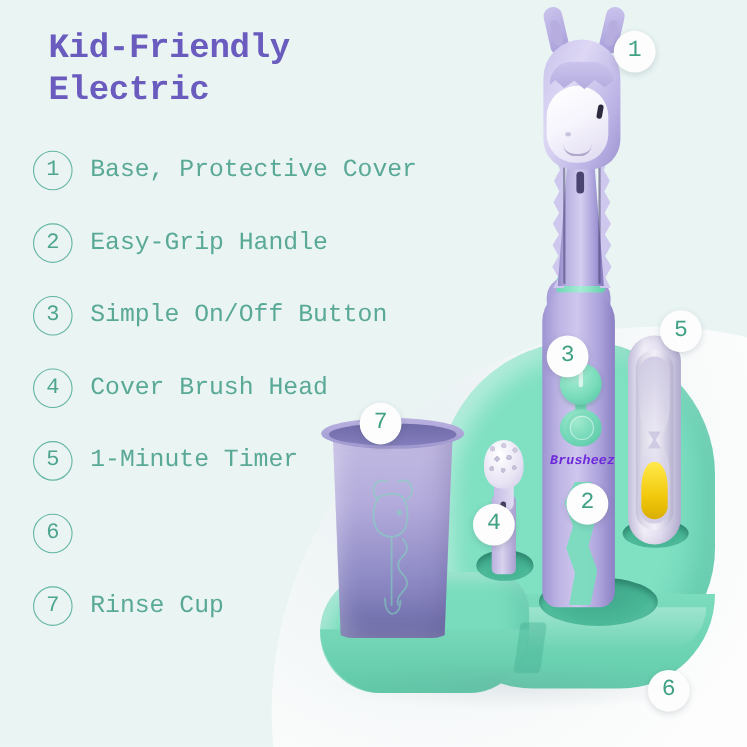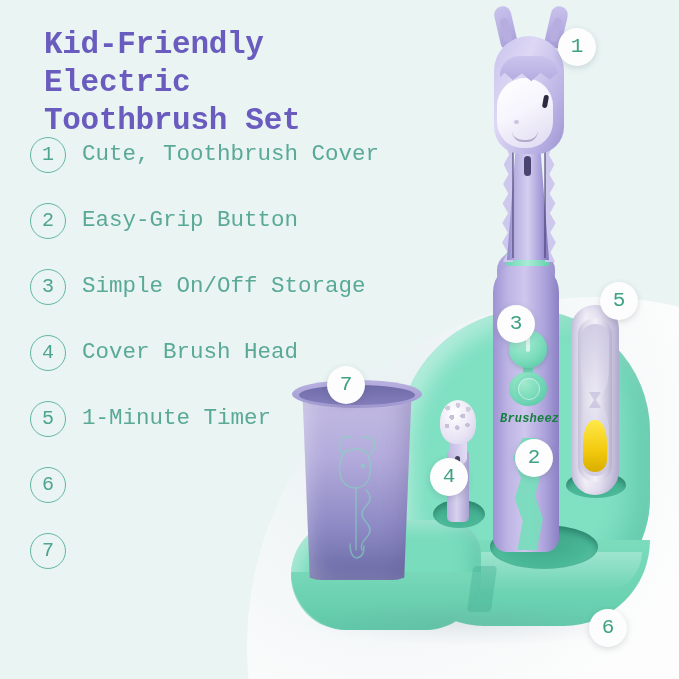--- a/index.html
+++ b/index.html
@@ -344,21 +344,21 @@
     width: 20px; height: 20px;
     border-radius: 50%;
     border: 1.4px solid rgba(255,255,255,0.5);
     box-shadow: inset 0 0 0 3.5px rgba(255,255,255,0.0), 0 0 0 3px rgba(110,210,180,0.35);
   }
   .brand {
     position: absolute;
     left: 500px; top: 412px;
     width: 56px;
     text-align: center;
-    color: #15803d;
+    color: #6d28d9;
     font-size: 12px;
     font-style: italic;
     font-weight: bold;
     letter-spacing: 0.2px;
   }
 
   
   .cover-band {
     position: absolute;
     left: 506px; top: 252px;
@@ -475,56 +475,56 @@
 </head>
 <body>
 
 <div id="infographic">
 
   <div class="white-blob"></div>
   <div class="white-blob-shade"></div>
 
   <div class="title">
     <div>Kid-Friendly Electric</div>
-    <div>Toothbrush Set</div>
   </div>
 
   <div class="features">
 
     <div class="feature-row">
       <div class="feature-badge">1</div>
-      <div class="feature-label">Cute, Toothbrush Cover</div>
+      <div class="feature-label">Base, Protective Cover</div>
     </div>
 
     <div class="feature-row">
       <div class="feature-badge">2</div>
-      <div class="feature-label">Easy-Grip Button</div>
+      <div class="feature-label">Easy-Grip Handle</div>
     </div>
 
     <div class="feature-row">
       <div class="feature-badge">3</div>
-      <div class="feature-label">Simple On/Off Storage</div>
+      <div class="feature-label">Simple On/Off Button</div>
     </div>
 
     <div class="feature-row">
       <div class="feature-badge">4</div>
       <div class="feature-label">Cover Brush Head</div>
     </div>
 
     <div class="feature-row">
       <div class="feature-badge">5</div>
       <div class="feature-label">1-Minute Timer</div>
     </div>
 
     <div class="feature-row">
       <div class="feature-badge">6</div>
     </div>
 
     <div class="feature-row">
       <div class="feature-badge">7</div>
+      <div class="feature-label">Rinse Cup</div>
     </div>
 
   </div>
 
   <div class="product">
 
     <div class="shadow-soft"></div>
 
     <div class="base-main"></div>
     <div class="base-front"></div>

